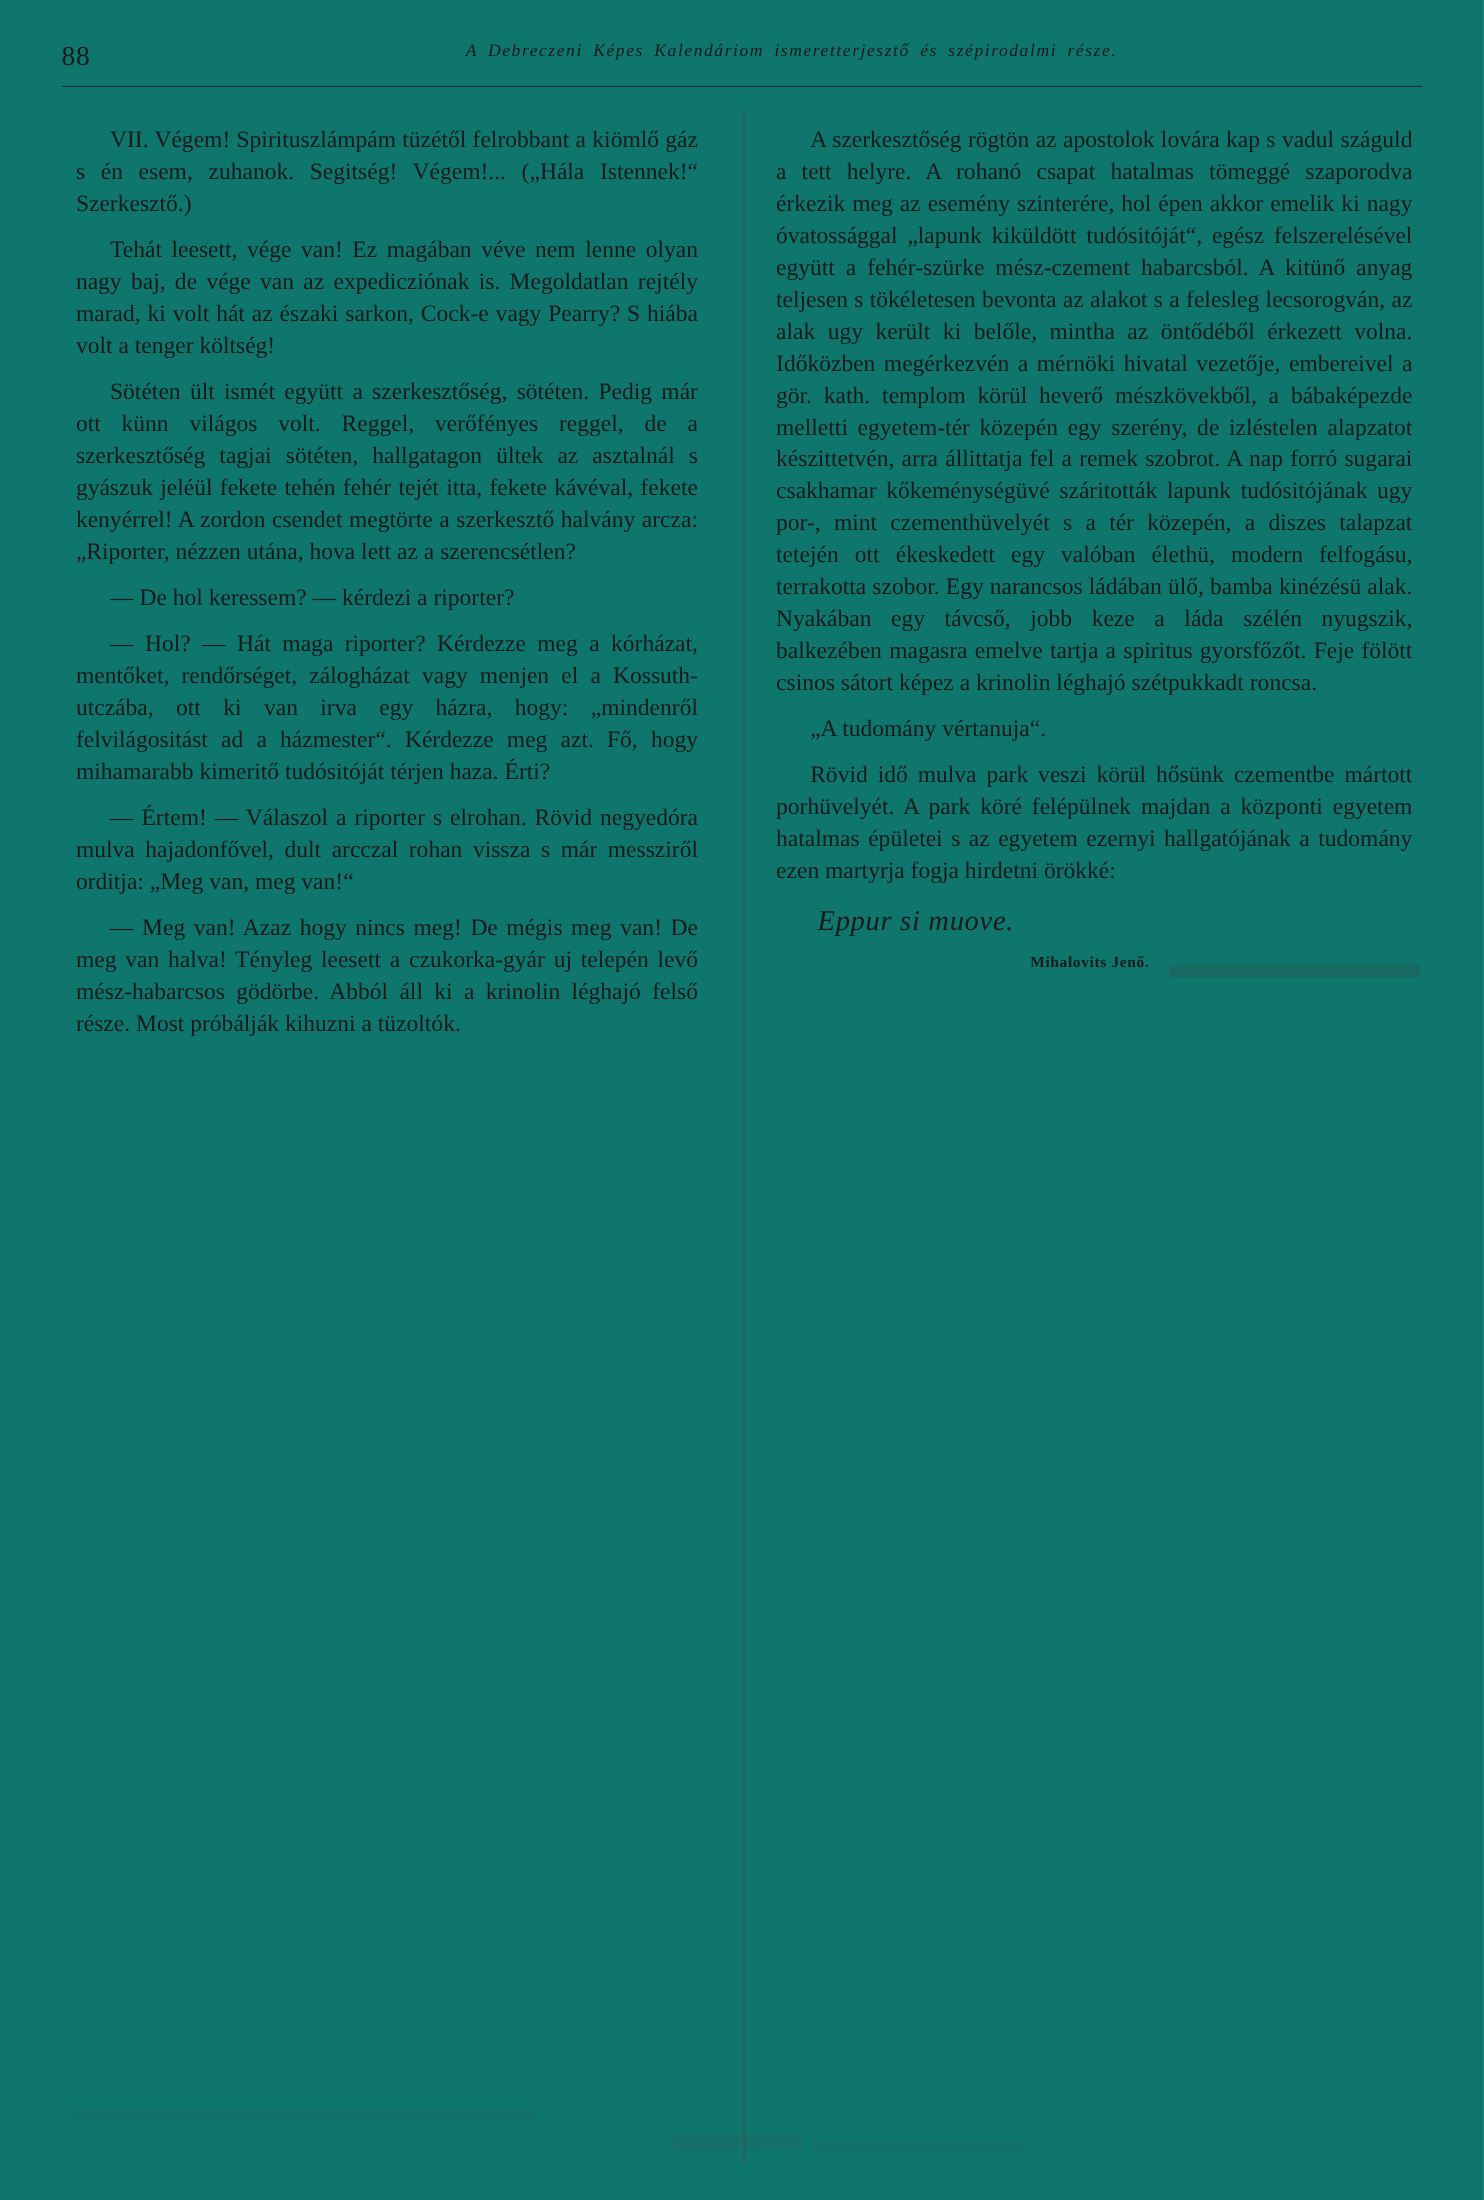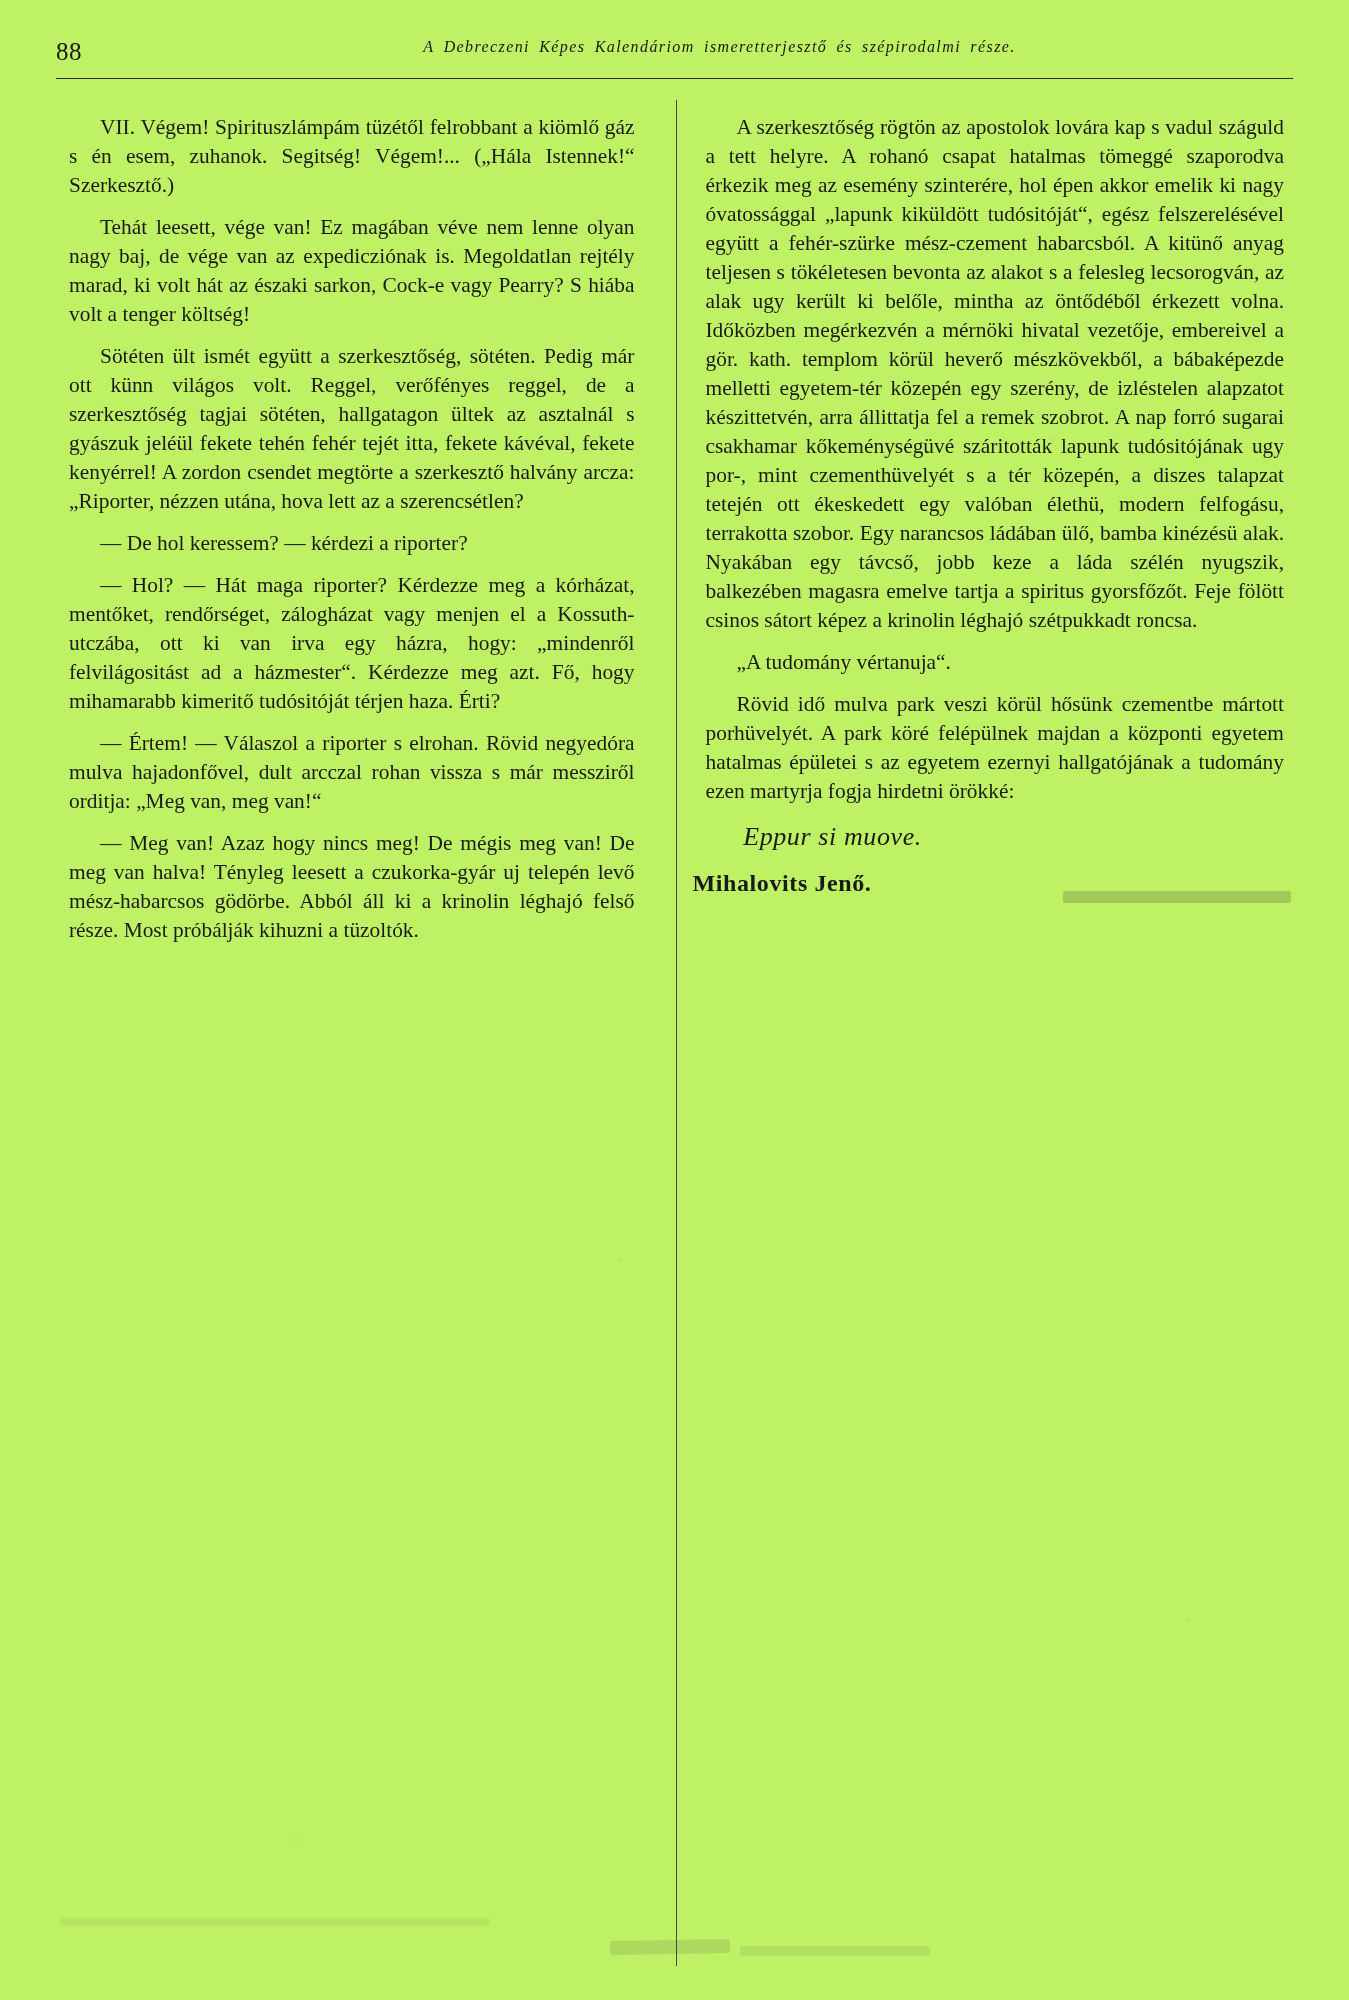--- a/index.html
+++ b/index.html
@@ -11,21 +11,21 @@
     width: 1349px;
     height: 2000px;
     font-family: "Liberation Serif", serif;
     color: #1a1a1a;
     position: relative;
     overflow: hidden;
   }
   .page {
     position: absolute;
     inset: 0;
-    background: #bef264;
+    background: #0f766e;
   }
   
   .page::before {
     content: "";
     position: absolute;
     inset: 0;
     background:
       radial-gradient(circle at 12% 8%, rgba(0,0,0,0.035) 0 2px, transparent 3px),
       radial-gradient(circle at 78% 22%, rgba(0,0,0,0.03) 0 2px, transparent 3px),
       radial-gradient(circle at 46% 63%, rgba(0,0,0,0.028) 0 2px, transparent 3px),
@@ -96,23 +96,23 @@
   }
   p.quote { text-indent: 1.45em; }
   p.latin {
     text-indent: 1.45em;
     font-style: italic;
     font-size: 26px;
     letter-spacing: 0.6px;
   }
   .signature {
     margin-top: 6px;
-    text-align: left;
+    text-align: center;
     font-weight: bold;
-    font-size: 24px;
+    font-size: 14px;
     letter-spacing: 0.6px;
     padding-right: 8px;
   }
   .sig-wrap {
     position: relative;
   }
   .sig-wrap::after {
     content: "";
     position: absolute;
     right: 6px;

